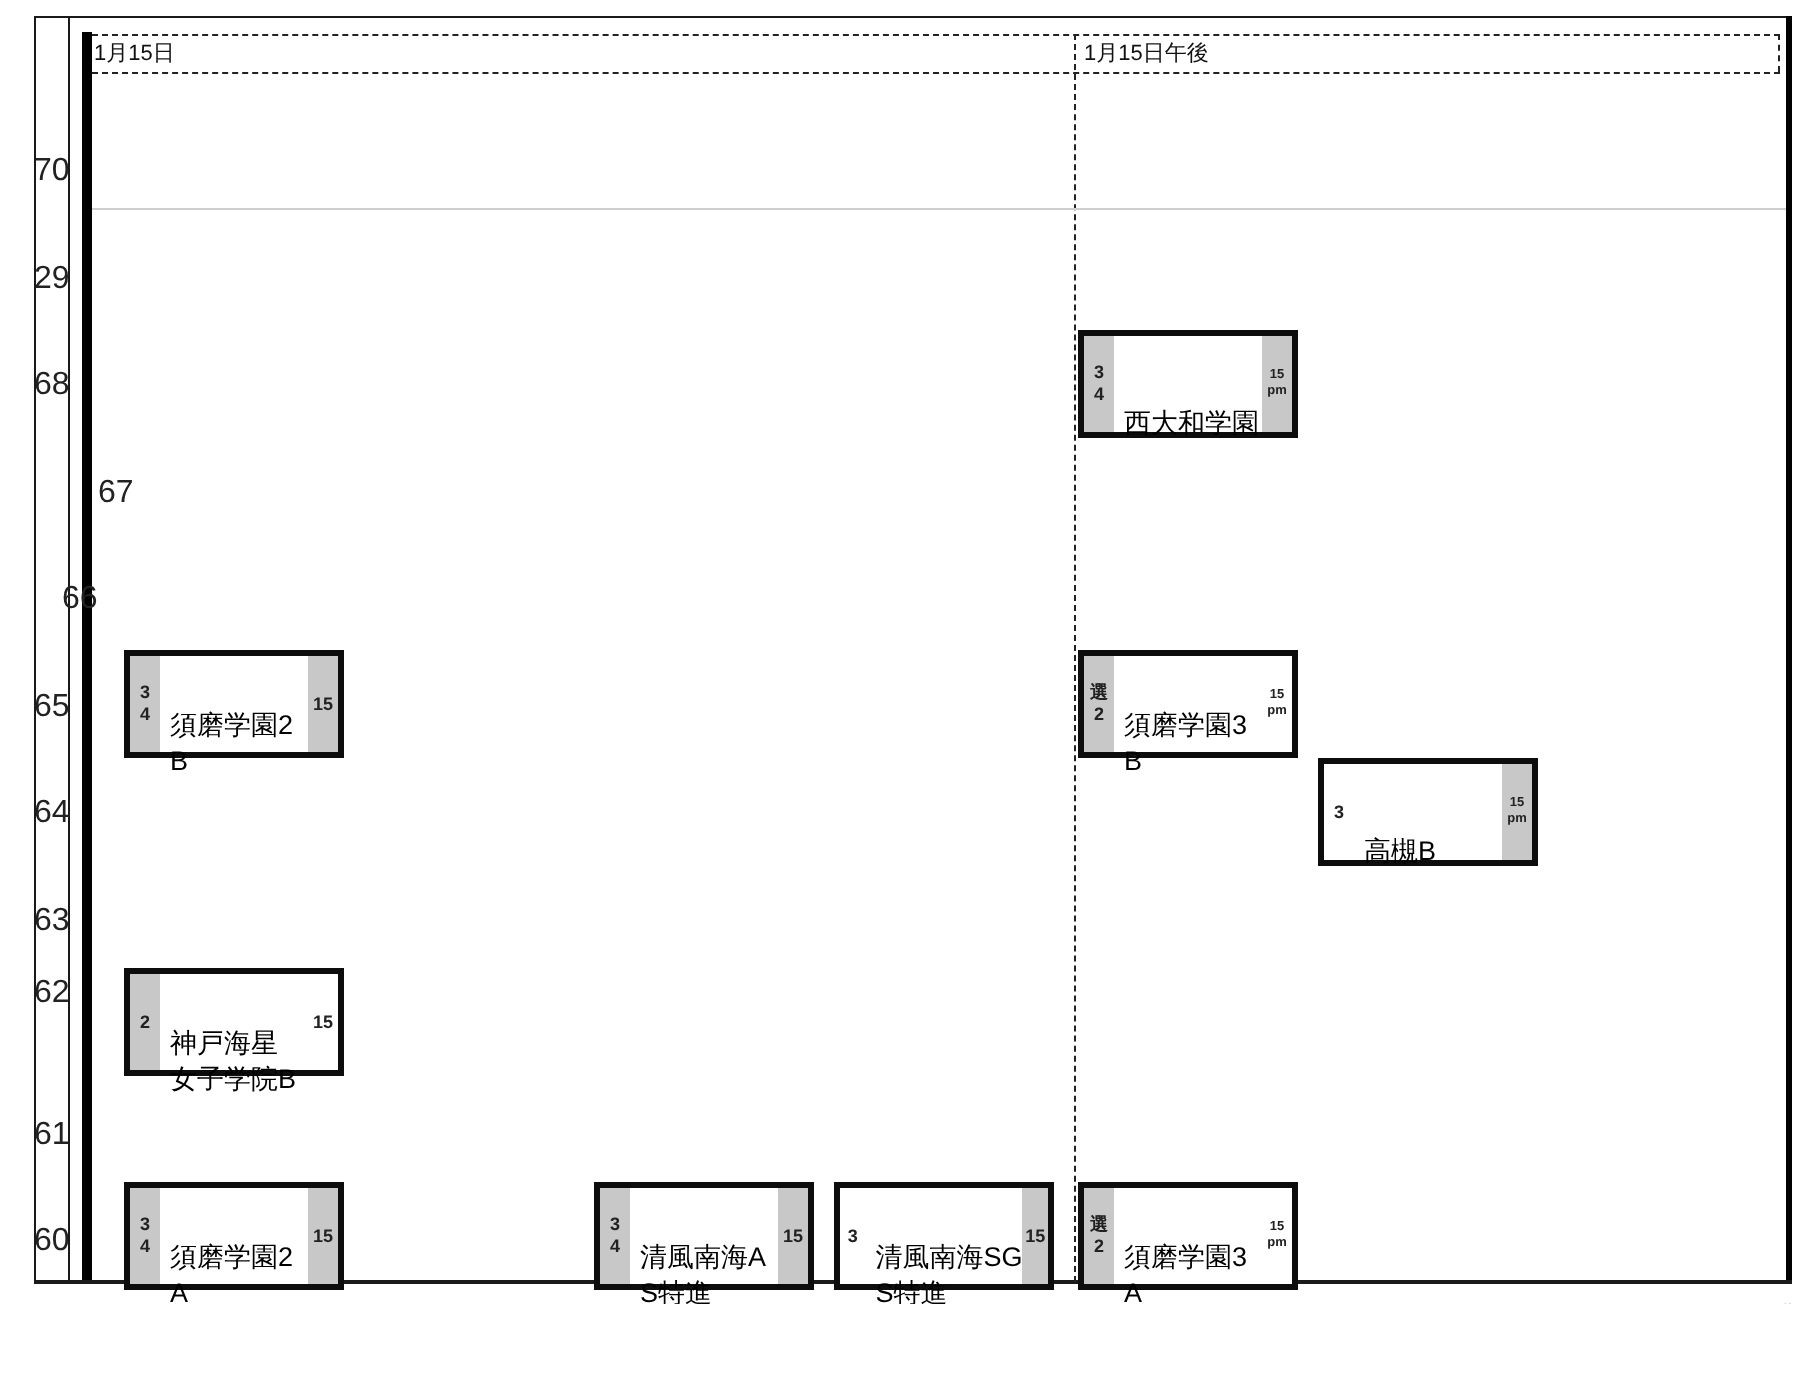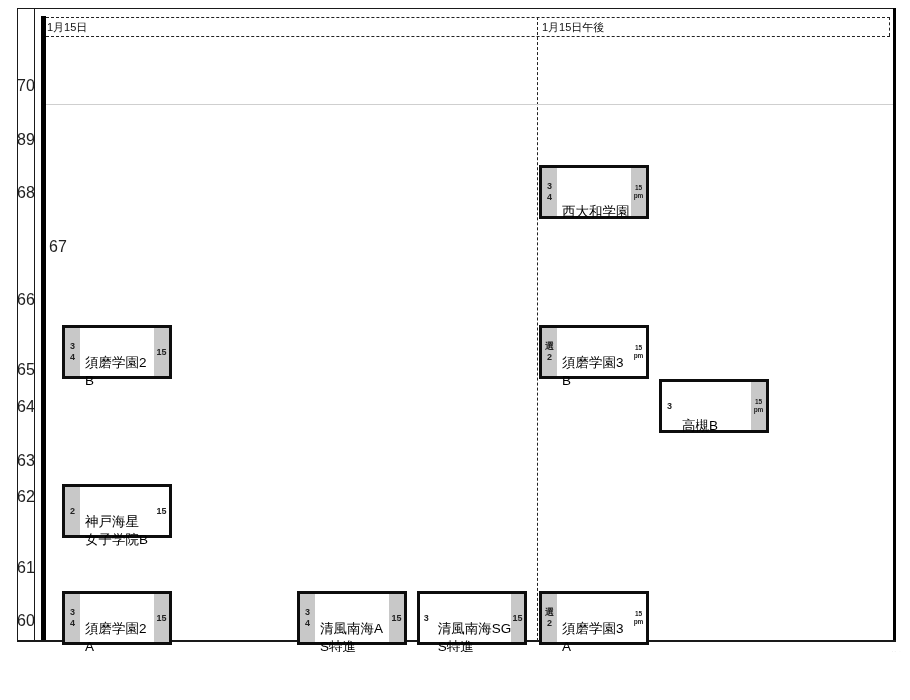--- a/index.html
+++ b/index.html
@@ -43,25 +43,25 @@
   <div class="dash-h" style="left:46px;top:36px;width:844px;"></div>
   <div class="dash-v" style="left:889px;top:17px;height:19px;"></div>
   <div class="dash-v" style="left:537px;top:17px;height:624px;"></div>
 
   <div class="grid-h" style="left:46px;top:104px;width:847px;"></div>
 
   <div class="col-header" style="left:47px;top:20px;">1月15日</div>
   <div class="col-header" style="left:542px;top:20px;">1月15日午後</div>
 
   <div class="tick" style="top:77px;">70</div>
-  <div class="tick" style="top:131px;">89</div>
+  <div class="tick" style="top:131px;">29</div>
   <div class="tick" style="top:184px;">68</div>
   <div class="tick" style="top:238px;padding-left:32px;">67</div>
-  <div class="tick" style="top:291px;">66</div>
-  <div class="tick" style="top:361px;">65</div>
+  <div class="tick" style="top:291px;padding-left:14px;">66</div>
+  <div class="tick" style="top:345px;">65</div>
   <div class="tick" style="top:398px;">64</div>
   <div class="tick" style="top:452px;">63</div>
   <div class="tick" style="top:488px;">62</div>
   <div class="tick" style="top:559px;">61</div>
   <div class="tick" style="top:612px;">60</div>
 
   <div class="box" style="left:62px;top:325px;">
     <div class="tag shaded">
       <span>3</span>
         <span>4</span>

